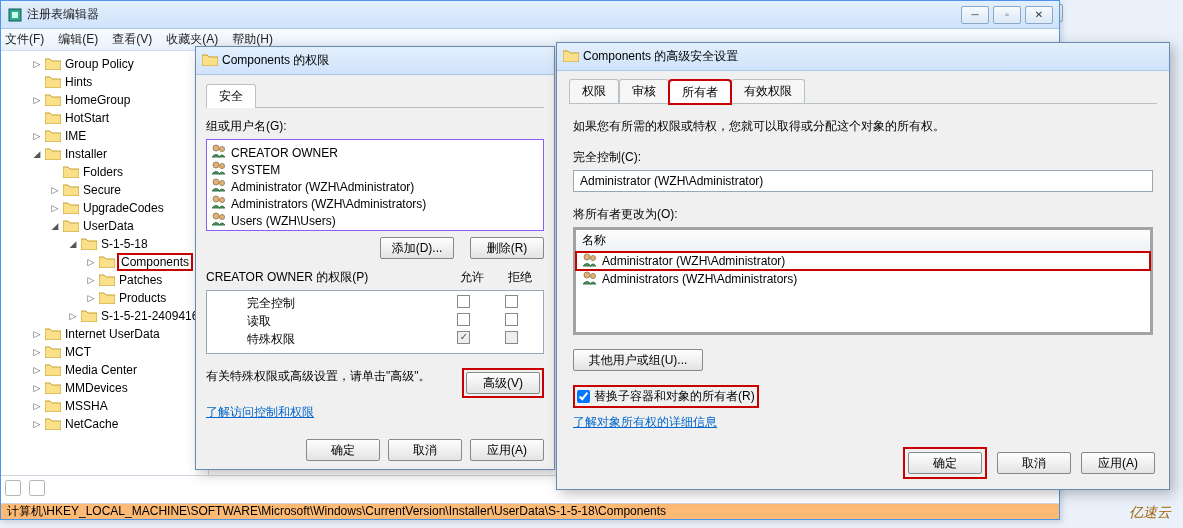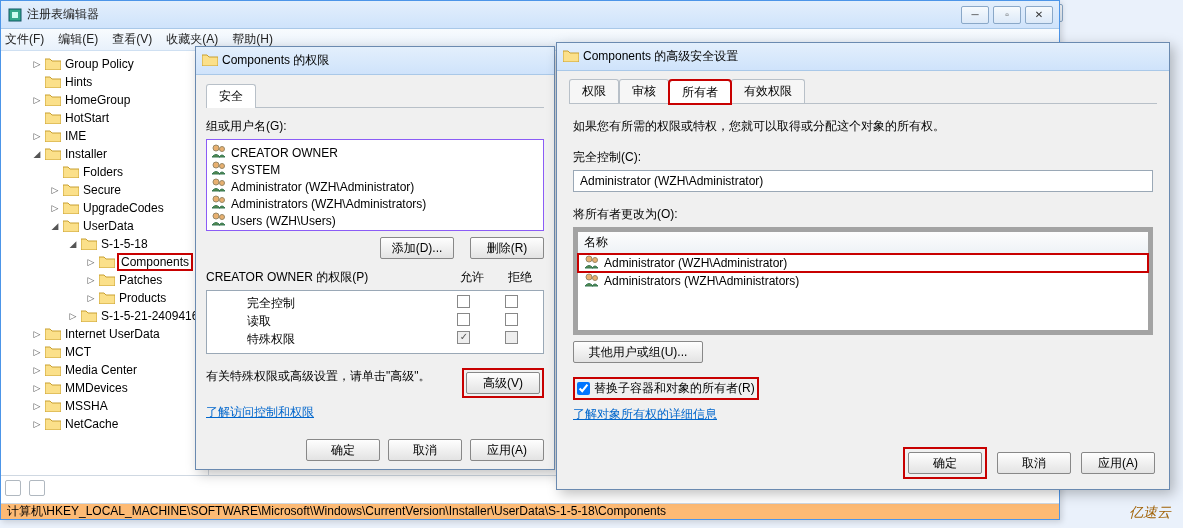--- a/index.html
+++ b/index.html
@@ -60,25 +60,25 @@
 
 .dialog2 { position: absolute; left: 556px; top: 42px; width: 614px; height: 448px; background: #f0f0f0; border: 1px solid #6a8ab0; box-shadow: 4px 4px 12px rgba(0,0,0,0.25); }
 .dlg2-body { padding: 8px 12px; }
 .tabstrip2 { display: flex; border-bottom: 1px solid #b8c0c8; }
 .tab2 { padding: 3px 12px; border: 1px solid #b8c0c8; border-bottom: none; background: #f6f6f6; margin-right: 0px; border-radius: 3px 3px 0 0; cursor: pointer; }
 .tab2.active { background: #fff; position: relative; top: 1px; }
 .tab2.boxed { outline: 2px solid #c80000; outline-offset: -1px; }
 .tabcontent { border: 0; padding: 14px 4px; }
 .infoline { margin-bottom: 14px; }
 .curowner { border: 1px solid #9aa8b6; background: #fff; padding: 3px 6px; margin-bottom: 14px; }
-.ownerlist { border: 5px solid #a3a3a3; background: #fff; height: 108px; }
+.ownerlist { border: 3px solid #a3a3a3; background: #fff; height: 108px; }
 .ownerlist-head { border-bottom: 1px solid #cfd6de; padding: 2px 6px; background: linear-gradient(#fdfdfd,#eef2f6); }
 .owner-row { display: flex; align-items: center; height: 18px; padding: 0 6px; gap: 4px; }
 .owner-row.boxed { outline: 2px solid #c80000; outline-offset: -1px; }
-.otherbtn-row { margin-top: 6px; }
+.otherbtn-row { margin-top: 14px; }
 .chkline { margin-top: 14px; display: flex; align-items: center; gap: 4px; border: 2px solid #c80000; padding: 1px 2px; width: fit-content; }
 .chkline input { width: 13px; height: 13px; }
 .dlg2-buttons { position: absolute; bottom: 10px; right: 14px; display: flex; gap: 10px; align-items: center; }
 .okbtn-wrap { border: 2px solid #c80000; padding: 3px; }
 
 .watermark { position: absolute; right: 12px; bottom: 6px; color: #a16207; font-size: 14px; font-style: italic; }
 
 
 .bg-winbtns { position: absolute; right: 120px; top: 4px; display: flex; gap: 6px; }
 .bg-winbtns .winbtn { background: linear-gradient(#fcfdff,#e1ecf8); }

